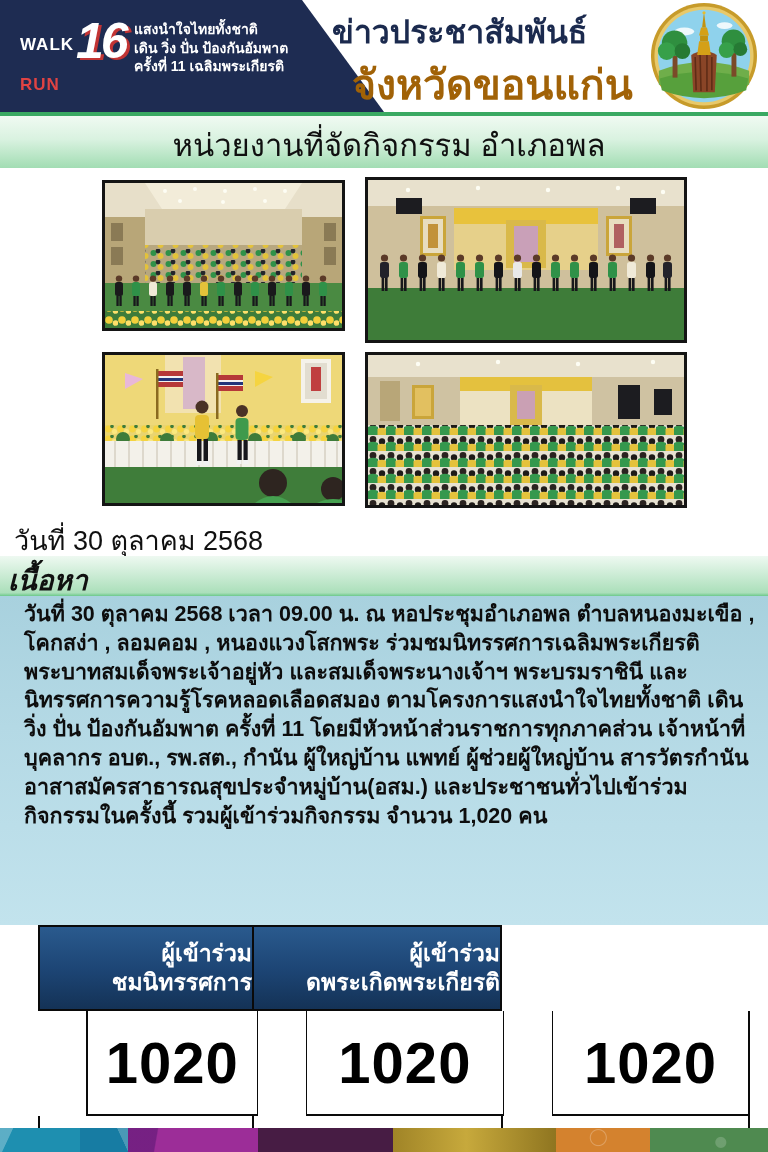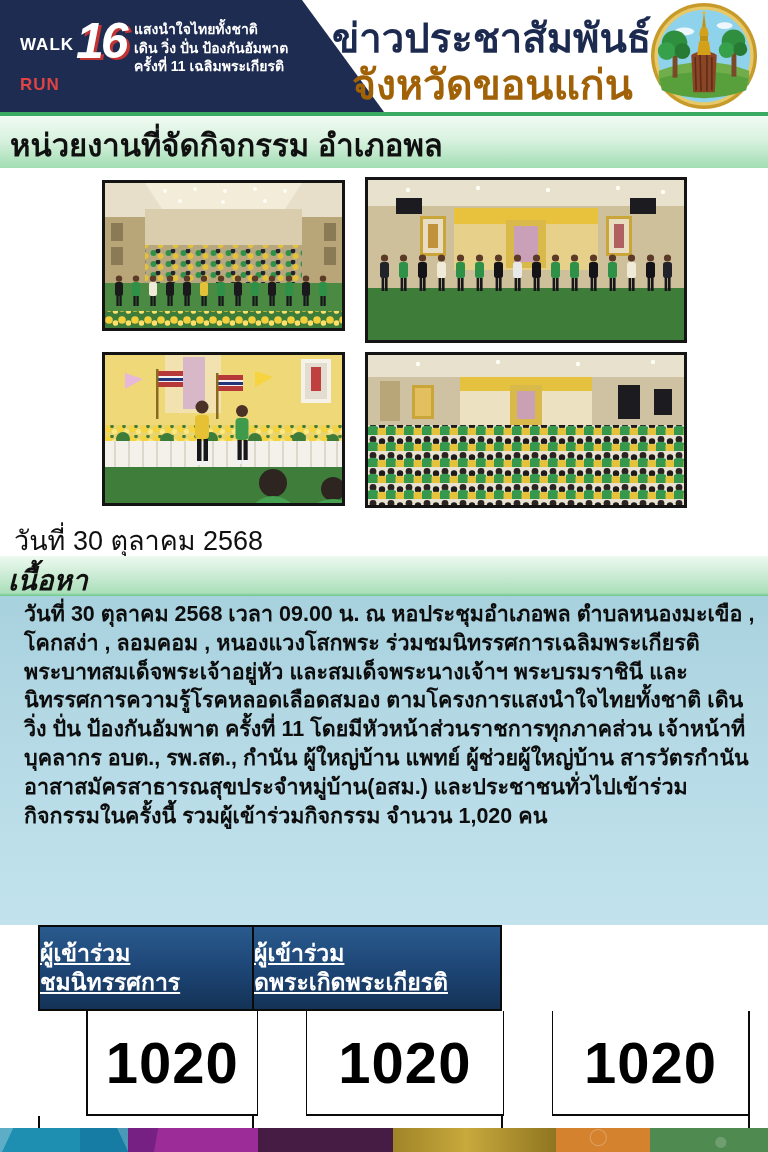--- a/index.html
+++ b/index.html
@@ -20,30 +20,30 @@
   .logo-word.run{color:#e04343;}
   .logo-eleven{
     position:absolute;left:56px;top:-2px;font-size:50px;font-weight:900;font-style:italic;
     color:#ffffff;text-shadow:3px 2px 0 #c23434;letter-spacing:-3px;
   }
   .logo-banner{
     margin-top:3px;background:#be185d;color:#fff;font-size:8.5px;font-weight:800;
     letter-spacing:.5px;text-align:center;padding:2px 3px;border-radius:6px;width:104px;
   }
   .tagline{position:absolute;left:134px;top:20px;color:#fff;font-weight:800;font-size:14px;line-height:1.33;white-space:nowrap;}
-  .title1{position:absolute;left:332px;top:6px;font-size:40px;font-weight:800;color:#1b2a4e;}
+  .title1{position:absolute;left:332px;top:6px;font-size:32px;font-weight:800;color:#1b2a4e;}
   .title2{position:absolute;left:352px;top:52px;font-size:41px;font-weight:800;color:#a16207;}
   .seal{position:absolute;left:650px;top:2px;width:108px;height:108px;}
   
   .bar1{
     position:absolute;left:0;top:112px;width:768px;height:56px;
     border-top:4px solid #3aa962;
     background:linear-gradient(180deg,#f0faf2 0%,#d9f2e0 45%,#a2ddb3 100%);
   }
-  .bar1-title{padding:4px 0 0 10px;font-size:31px;font-weight:700;color:#101010;}
+  .bar1-title{padding:4px 0 0 10px;font-size:31px;font-weight:400;color:#101010;text-align:center;}
   .bar2{
     position:absolute;left:0;top:556px;width:768px;height:40px;
     background:linear-gradient(180deg,#eef9f1 0%,#abdfba 92%,#6cc98a 100%);
   }
   .bar2-title{padding:2px 0 0 8px;font-size:28px;font-weight:800;color:#101010;font-style:italic;}
   
   .photos{position:absolute;left:0;top:168px;width:768px;height:347px;background:#fff;}
   .photo{position:absolute;border:3px solid #141414;background:#cbb globals;overflow:hidden;}
   .photo svg{display:block;}
   .photo-a{left:102px;top:12px;width:243px;height:151px;}
@@ -60,22 +60,22 @@
   }
   .content-paragraph{
     padding:4px 8px 0 24px;font-size:21.5px;font-weight:700;color:#0d0d0d;line-height:1.34;
   }
   
   .stats{position:absolute;left:38px;top:925px;width:712px;background:#fff;}
   .stats-row{display:flex;width:712px;}
   .stat-head{
     height:86px;border:2px solid #0a0a0a;border-right-width:1px;border-left-width:1px;
     background:linear-gradient(180deg,#2a5a8e 0%,#1c4473 55%,#143256 100%);
-    color:#ffffff;display:flex;flex-direction:column;align-items:flex-start;justify-content:center;
-    font-weight:800;font-size:23px;line-height:1.25;text-align:center;text-decoration:underline;
+    color:#ffffff;display:flex;flex-direction:column;align-items:flex-end;justify-content:center;
+    font-weight:800;font-size:23px;line-height:1.25;text-align:center;
   }
   .stats-row > :first-child{border-left-width:2px;}
   .stats-row > :last-child{border-right-width:2px;}
   .stat-cell{
     height:105px;border:2px solid #0a0a0a;border-top:none;border-right-width:1px;border-left-width:1px;
     background:#ffffff;display:flex;align-items:center;justify-content:center;
     font-size:58px;font-weight:800;color:#000;letter-spacing:1px;margin-left:48px;
   }
   .stat-tail{height:16px;border-left:1px solid #0a0a0a;border-right:1px solid #0a0a0a;background:#fff;}
   .stats-row > .w1{width:215px;} .stats-row > .w2{width:249px;} .stats-row > .w3{width:248px;}

